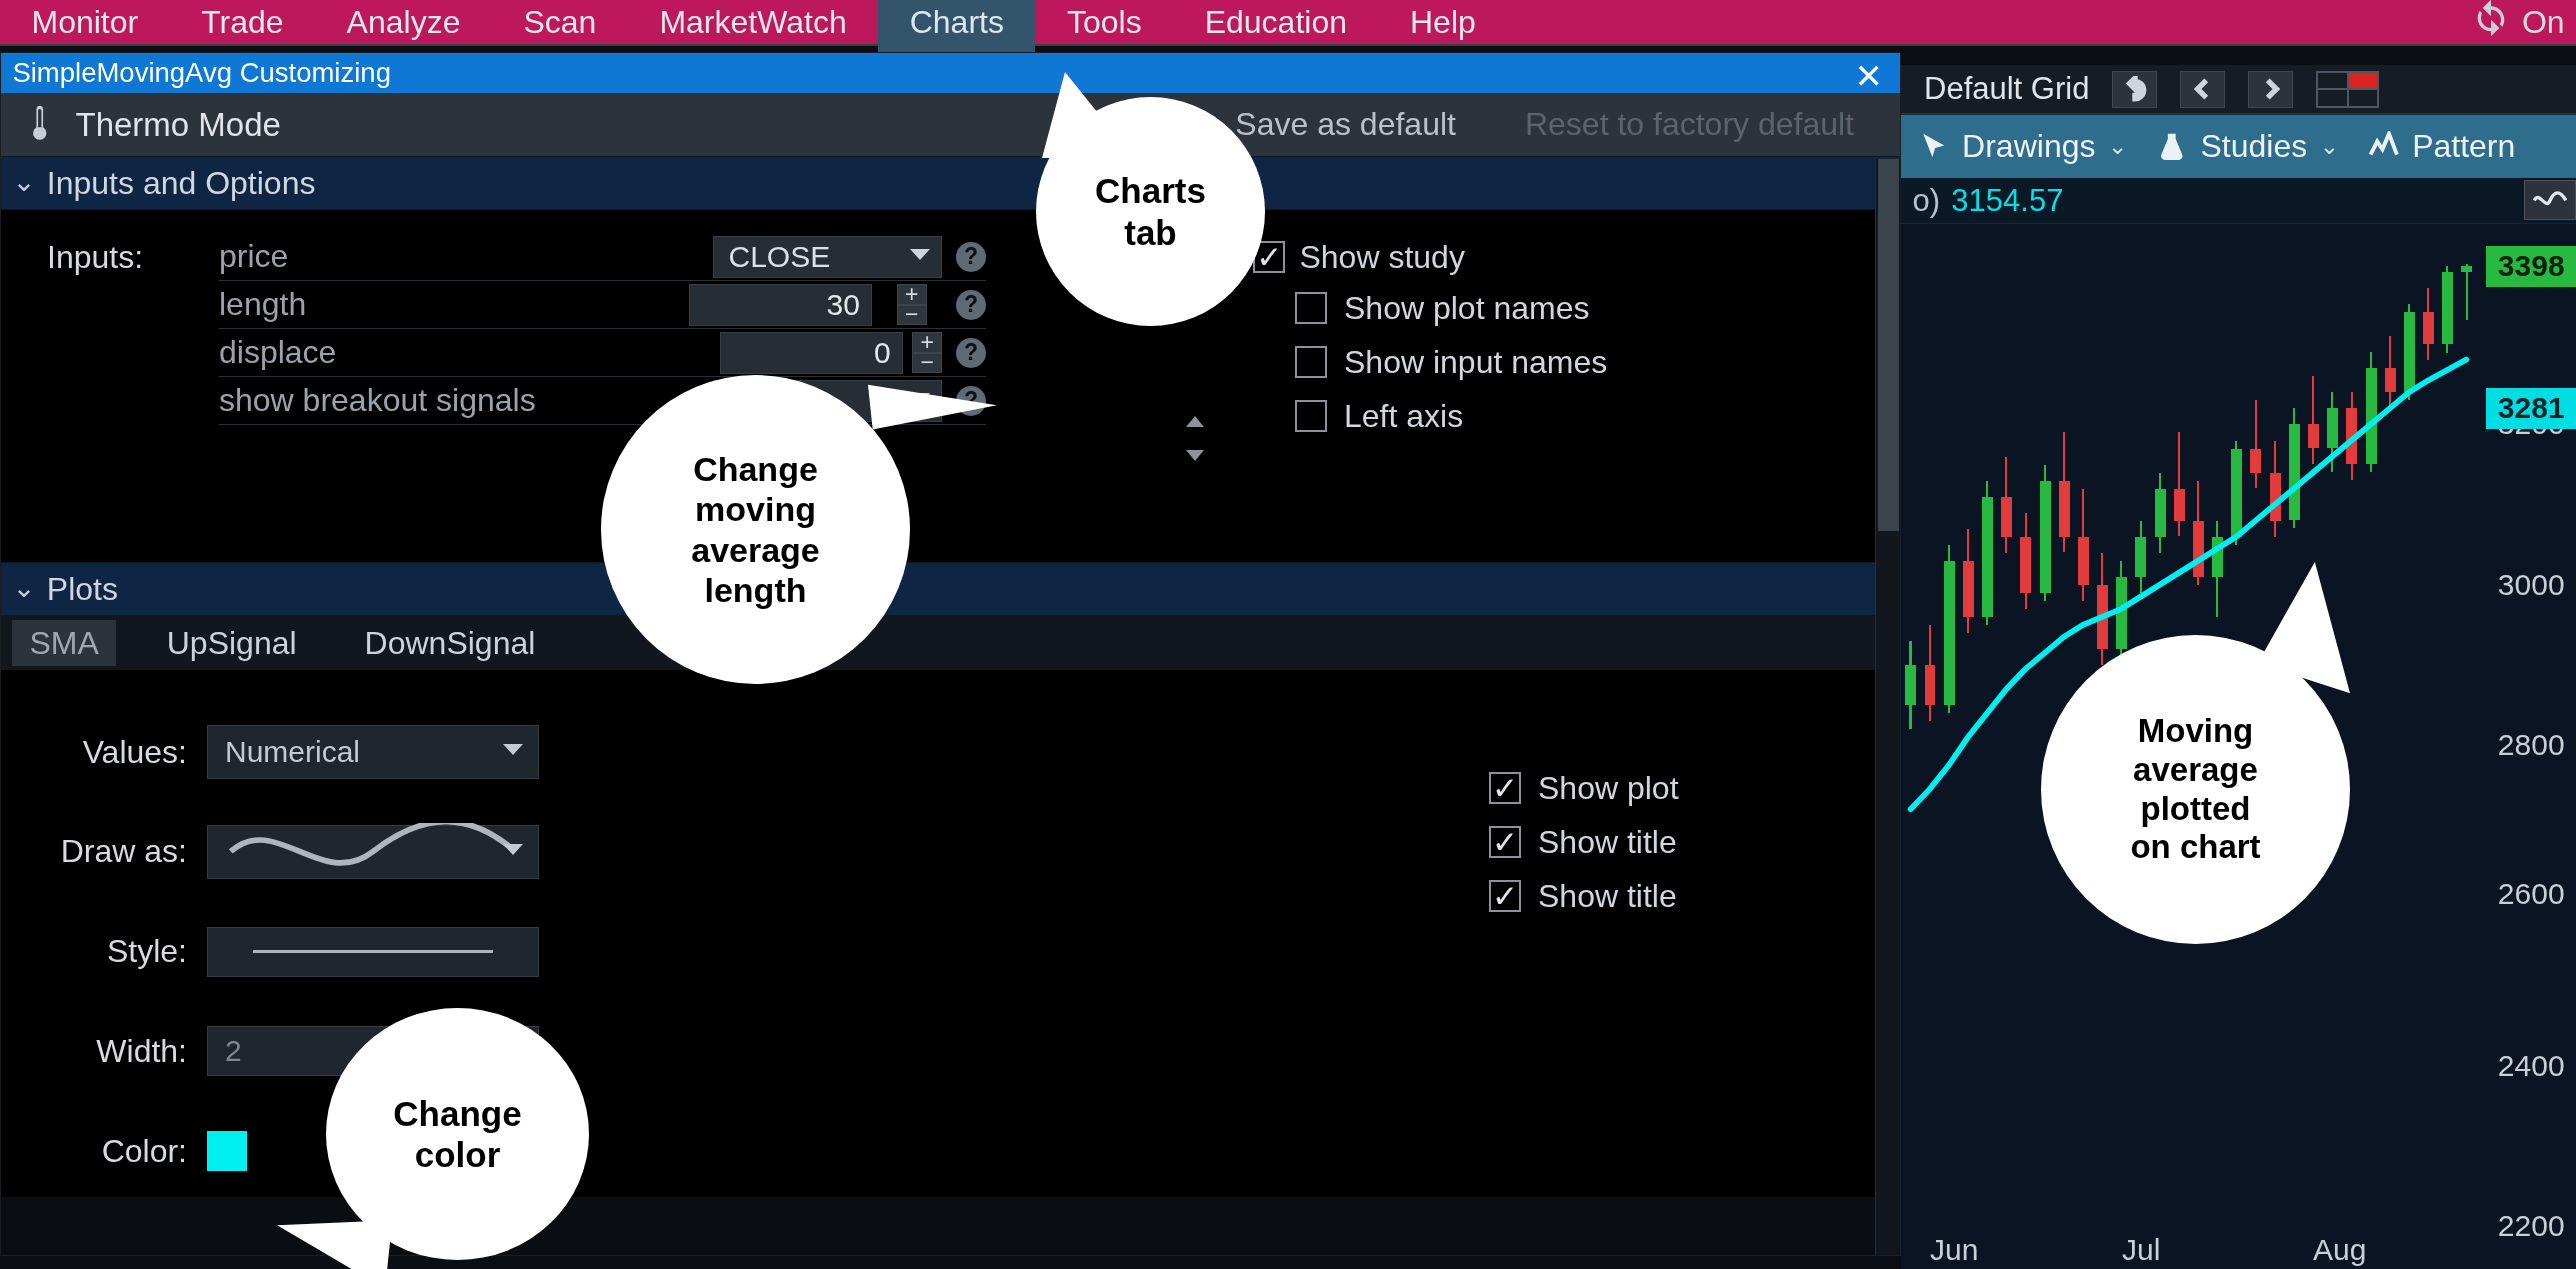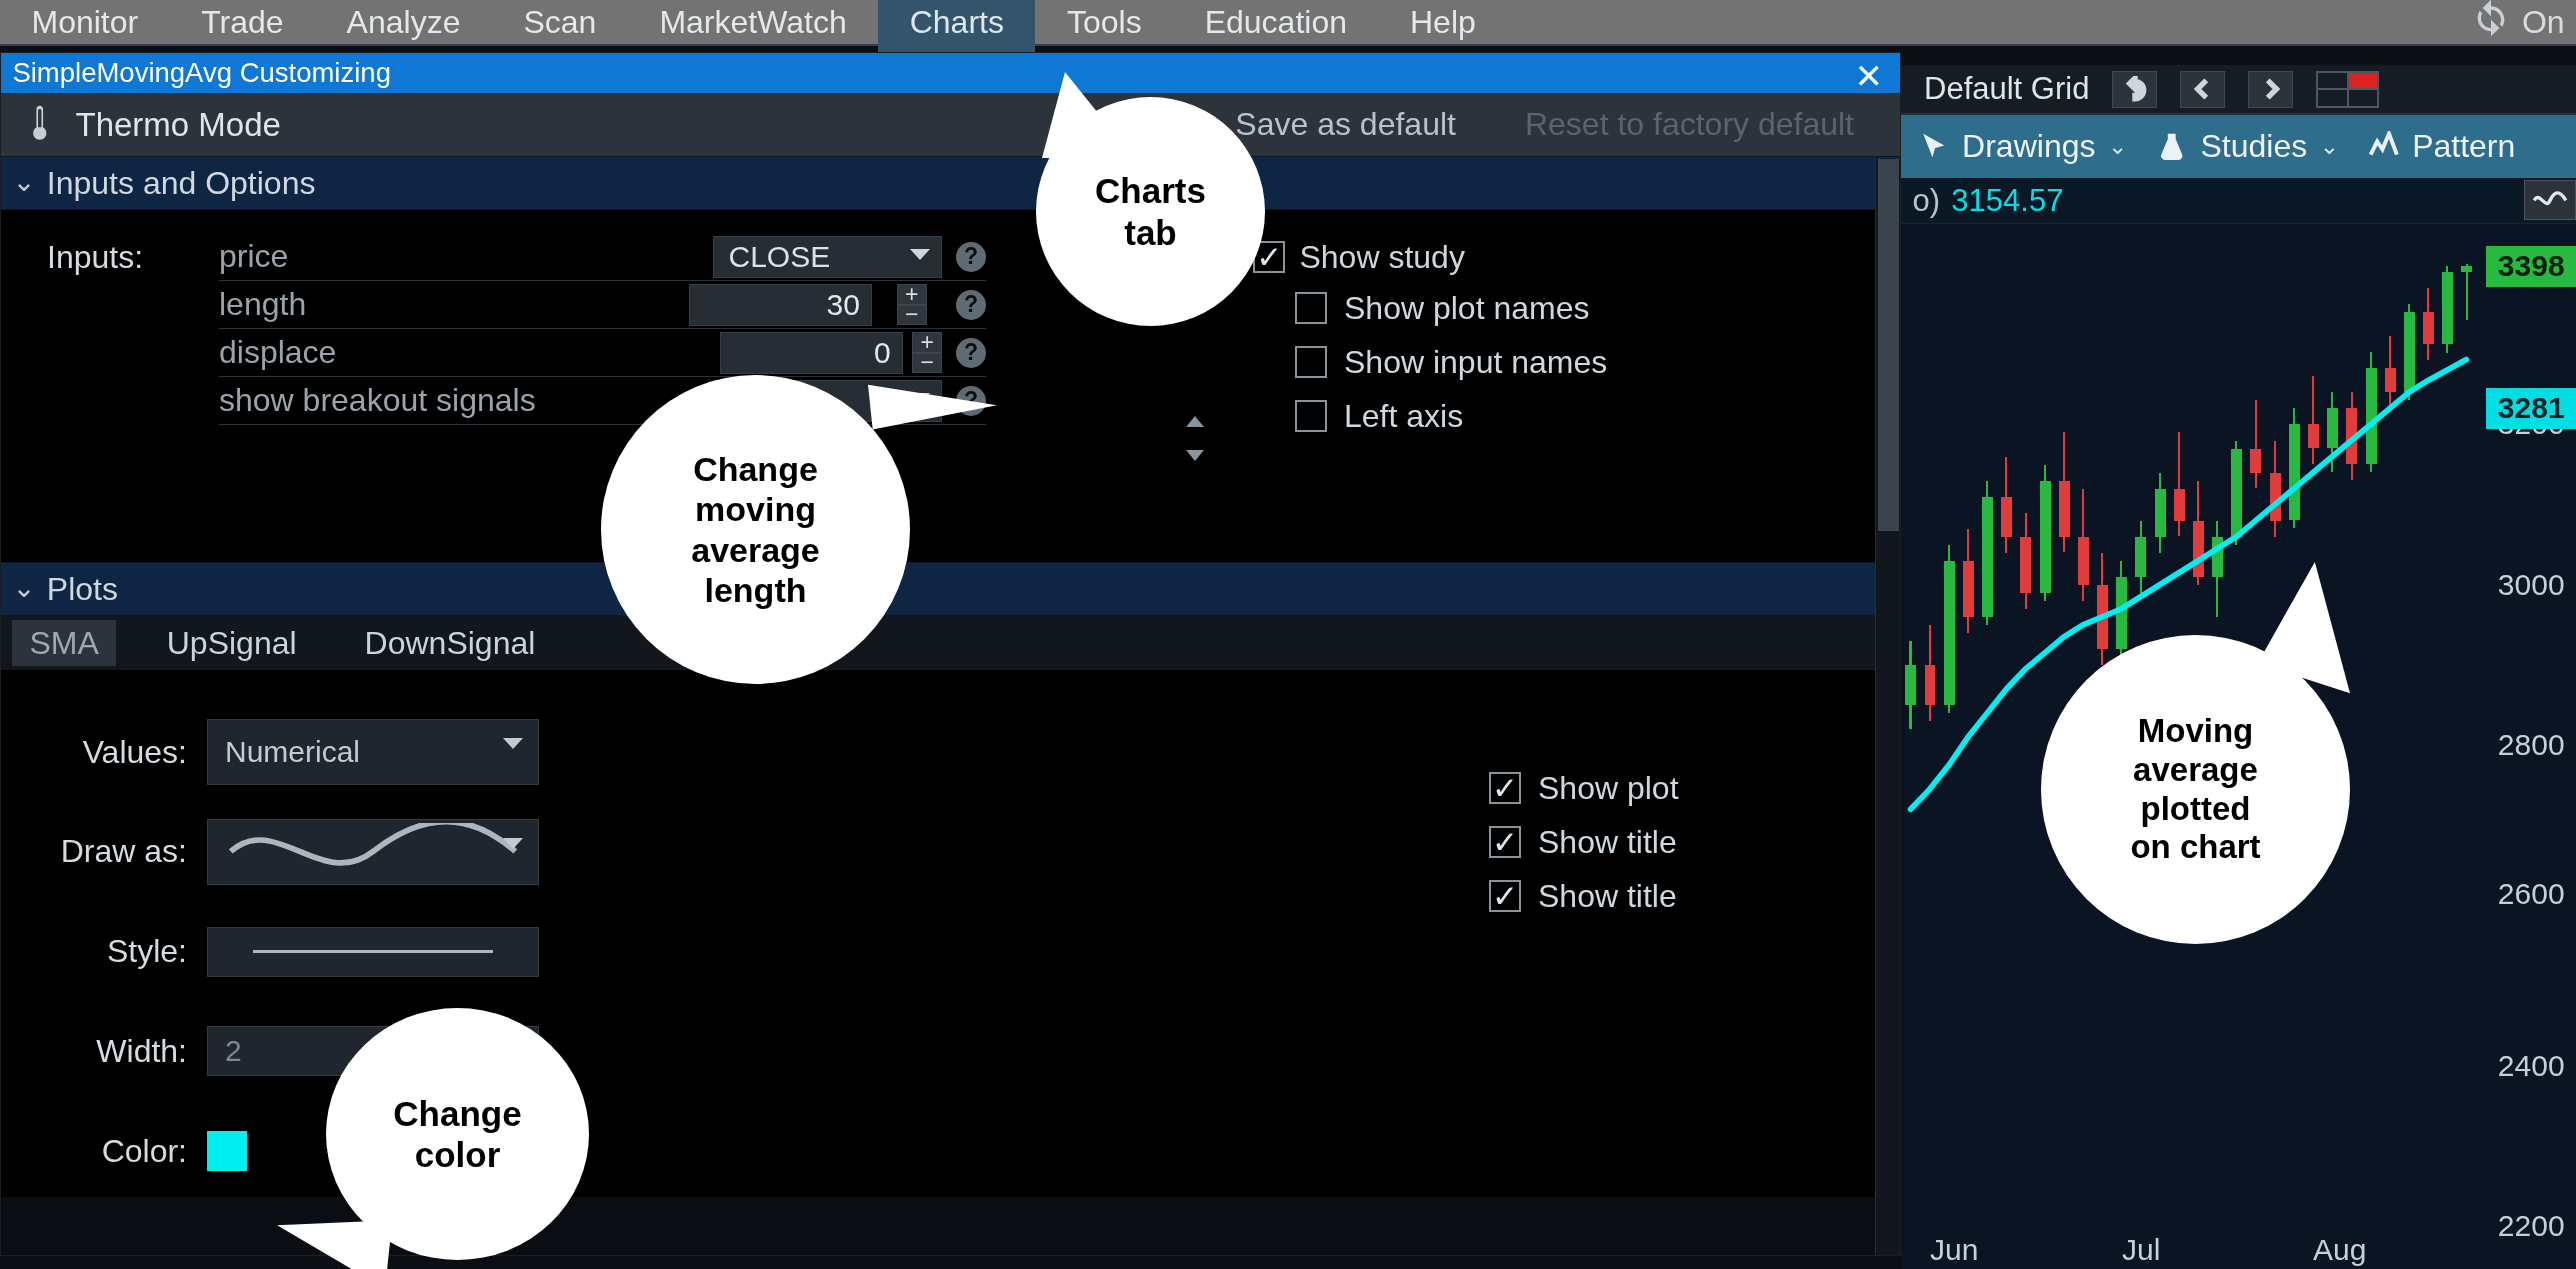--- a/index.html
+++ b/index.html
@@ -9,21 +9,21 @@
     font-family: Arial, Helvetica, sans-serif;
     color: #cfd6db;
     overflow: hidden;
     position: relative;
   }
 
   
   .menu-bar {
     display: flex;
     align-items: center;
-    background: #737373;
+    background: #be185d;
     border-bottom: 2.3px solid #383f47;
     height: 46px;
     position: relative;
   }
   .menu-tab {
     padding: 0 31.5px;
     height: 63px;
     display: flex;
     align-items: center;
     font-size: 32px;
@@ -244,21 +244,21 @@
     row-gap: 29px;
     font-size: 32px;
     color: #d6dbe0;
     position: relative;
     height: 527px;
   }
   .plot-label { display: flex; align-items: center; justify-content: flex-end; padding-right: 20px; height: 50px; }
   .plot-control { display: flex; align-items: center; height: 50px; }
   .wide-dd {
     background: #1f262d;
-    width: 332px; height: 66px;
+    width: 332px; height: 54px;
     display: flex; align-items: center;
     padding: 0 17px; font-size: 30px; color: #c3cbd2;
     position: relative; border: 0.6px solid #343c44;
   }
   .wide-dd .dd-caret { position: absolute; right: 15px; top: 18.3px;
     border-left: 10.3px solid transparent; border-right: 10.3px solid transparent; border-top: 11.4px solid #c3cbd2; width: 0; height: 0; }
   .style-preview { width: 332px; height: 50px; background: #1f262d; border: 0.6px solid #343c44;
     display: flex; align-items: center; justify-content: center; }
   .style-preview .line { width: 240px; height: 2.3px; background: #aeb6bd; }
   .width-box { width: 332px; height: 50px; background: #1f262d; border: 0.6px solid #343c44;

